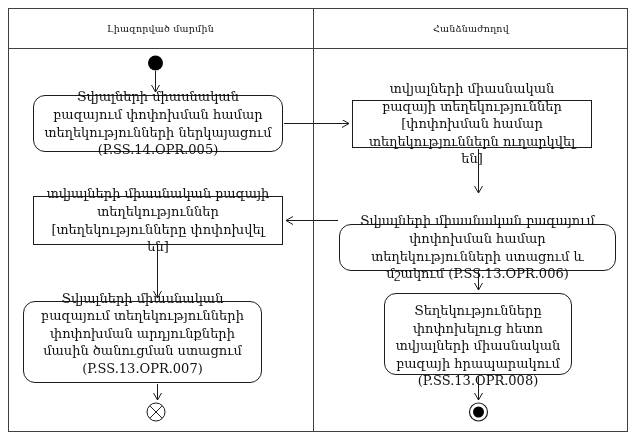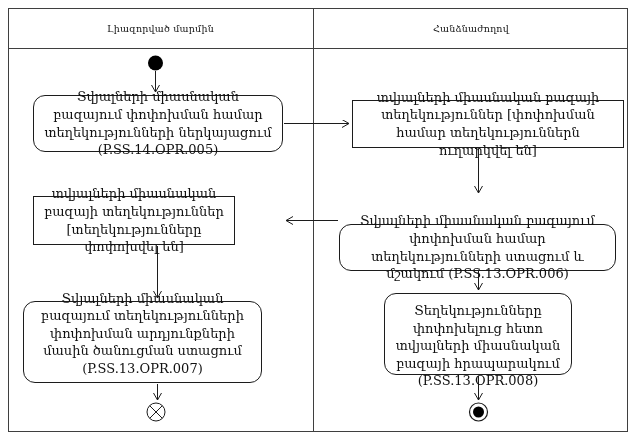--- a/index.html
+++ b/index.html
@@ -18,23 +18,23 @@
   .lane-header.right{left:315px;width:312px;}
   .overlay{position:absolute;left:0;top:0;pointer-events:none;}
   .node{
     position:absolute;border:1px solid #1c1c1c;background:#ffffff;box-sizing:border-box;
     display:flex;align-items:center;justify-content:center;text-align:center;
     font-size:13px;line-height:1.35;padding:3px 10px;
   }
   .node.action{border-radius:12px;}
   .node.object{border-radius:0;}
   .box1{left:33px;top:95px;width:250px;height:57px;}
-  .box2{left:352px;top:100px;width:272px;height:48px;}
+  .box2{left:352px;top:100px;width:240px;height:48px;}
   .box3{left:339px;top:196px;width:277px;height:47px;margin-top:28px;}
-  .box4{left:33px;top:196px;width:202px;height:49px;}
+  .box4{left:33px;top:196px;width:250px;height:49px;}
   .box5{left:23px;top:301px;width:239px;height:82px;padding-bottom:20px;}
   .box6{left:384px;top:293px;width:188px;height:82px;align-items:flex-start;padding-top:8px;padding-bottom:26px;}
 </style>
 </head>
 <body>
 
 <div class="stage">
 
   <div class="frame"></div>
   <div class="lane-sep"></div>

